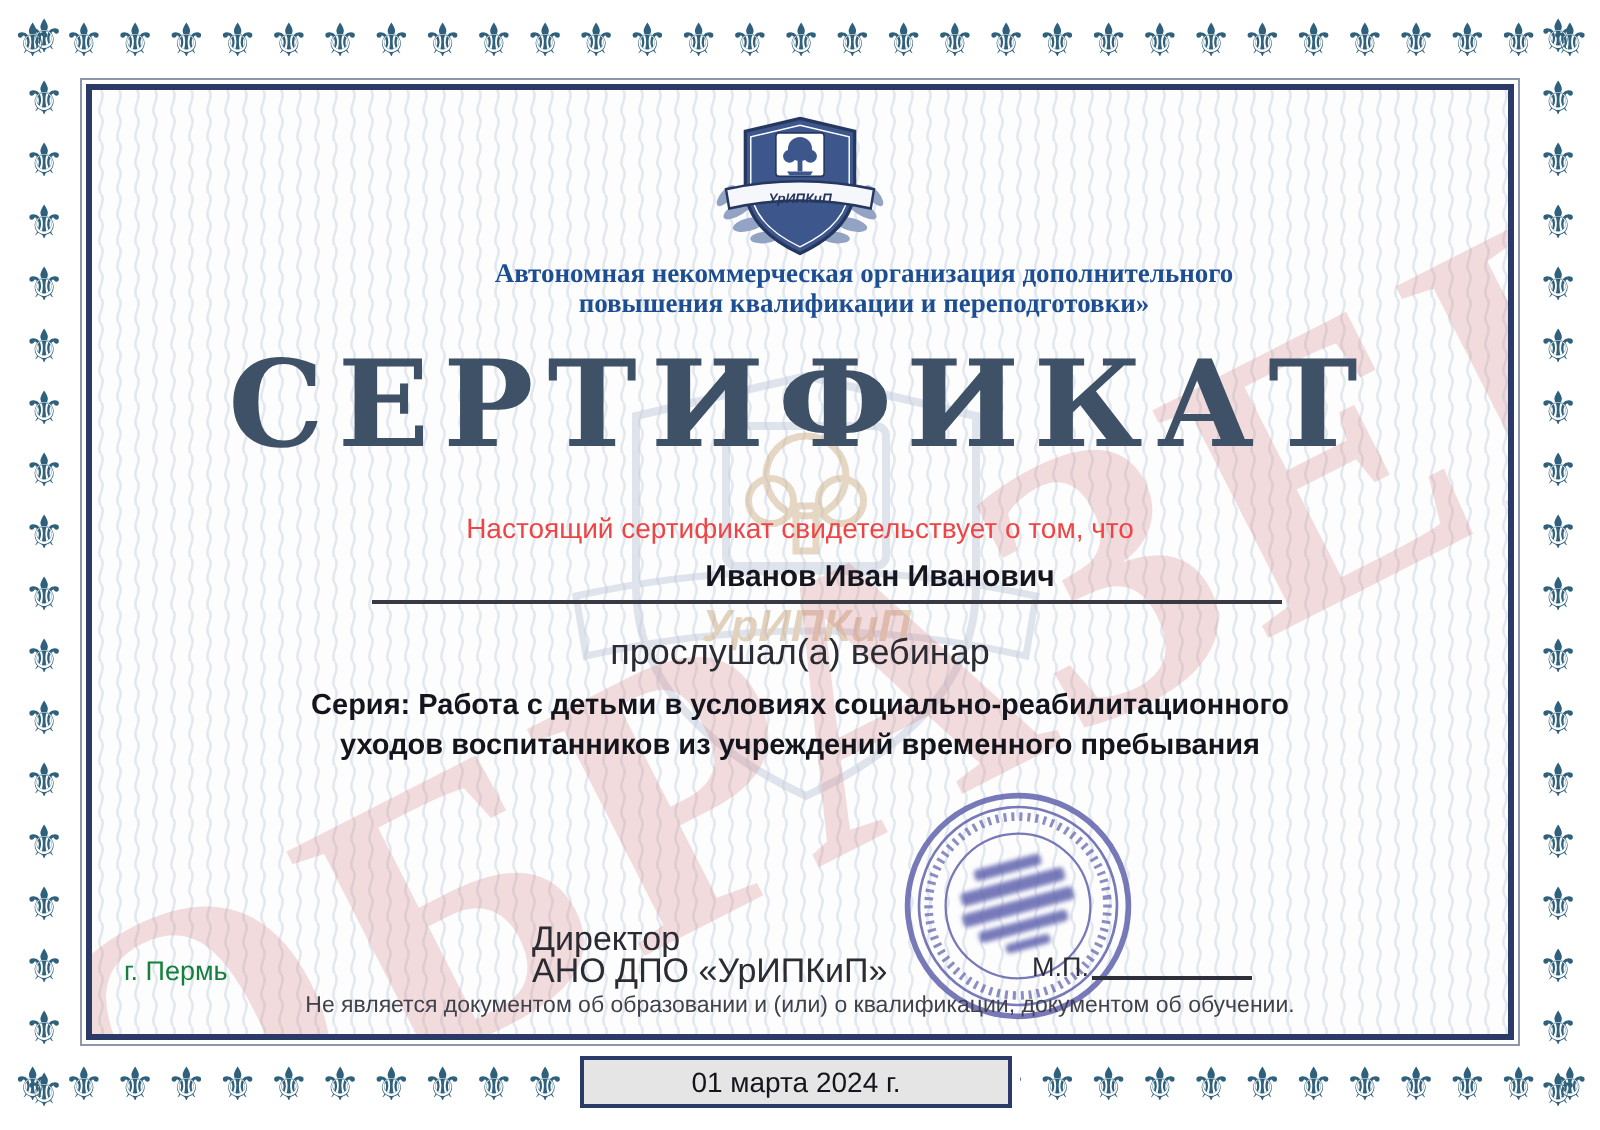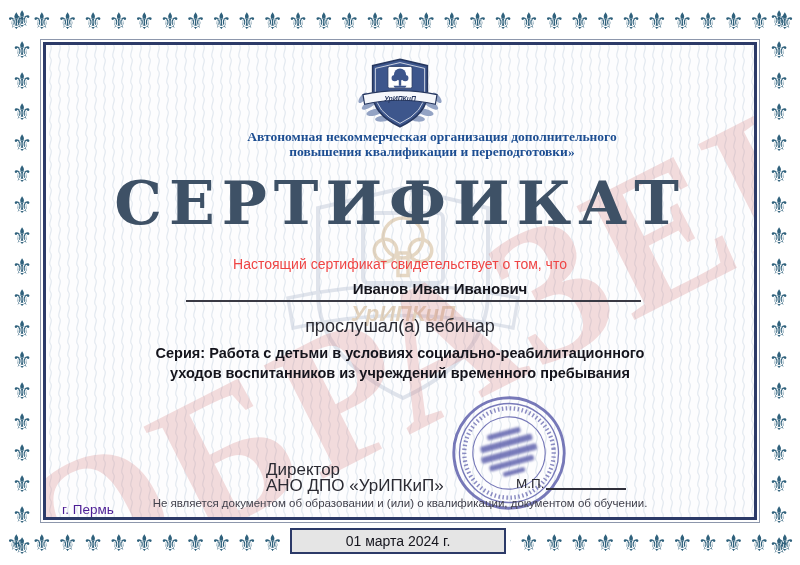--- a/index.html
+++ b/index.html
@@ -41,21 +41,21 @@
   .title{position:absolute;left:0;top:168px;width:100%;text-align:center;
          font-family:"DejaVu Serif",serif;font-weight:bold;font-size:60px;line-height:70px;
          letter-spacing:7px;color:#3e5166;}
   .intro{position:absolute;left:0;top:256px;width:100%;text-align:center;font-size:14px;color:#ef4444;}
   .recipient{position:absolute;left:0;top:280px;width:100%;text-align:center;
              font-weight:bold;font-size:15px;color:#15151d;padding-left:40px;}
   .nameline{position:absolute;left:186px;top:300px;width:455px;height:0;border-top:2px solid #3a3a44;}
   .action{position:absolute;left:0;top:316px;width:100%;text-align:center;font-size:18px;color:#2b2b33;}
   .course{position:absolute;left:0;top:343px;width:100%;text-align:center;
           font-weight:bold;font-size:14.5px;line-height:20px;color:#14141c;}
-  .city{position:absolute;left:62px;top:478px;font-size:13.5px;color:#4c1d95;margin-top:24px;}
+  .city{position:absolute;left:62px;top:478px;font-size:13.5px;color:#15803d;}
   .signer{position:absolute;left:266px;top:462px;font-size:17px;line-height:16px;color:#2b2b33;}
   .mp{position:absolute;left:516px;top:476px;font-size:13.5px;color:#2b2b33;}
   .sigline{position:absolute;left:546px;top:488px;width:80px;height:0;border-top:2px solid #2f2f3a;}
   .stamp{position:absolute;left:448px;top:394px;width:122px;height:118px;opacity:.85;
          transform:rotate(-6deg);}
   .disclaimer{position:absolute;left:0;top:497px;width:100%;text-align:center;
               font-size:11.5px;color:#41414c;}
   .datebox{position:absolute;left:290px;top:528px;width:216px;height:26px;box-sizing:border-box;
            background:#e5e5e5;border:2px solid #2c3a68;box-shadow:0 0 0 4px #fff;z-index:6;
            text-align:center;font-weight:normal;font-size:14px;line-height:22px;color:#15151d;}

